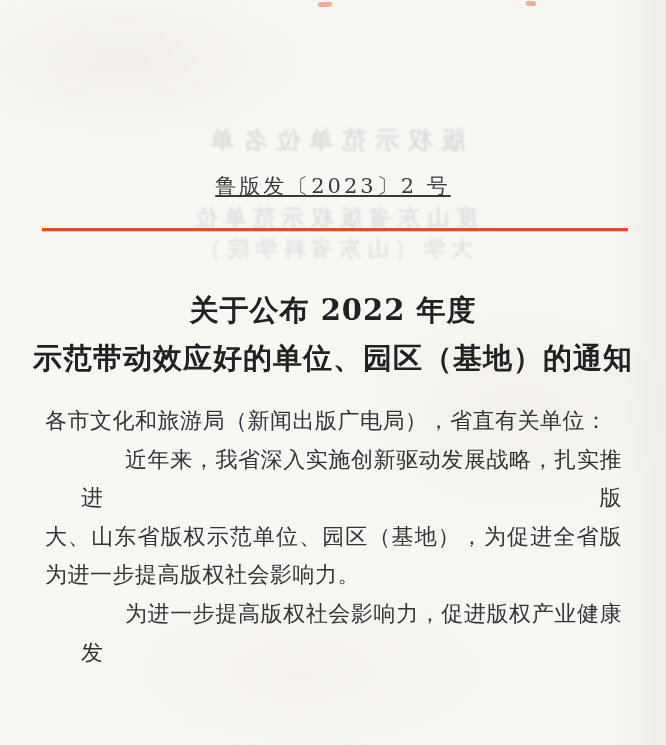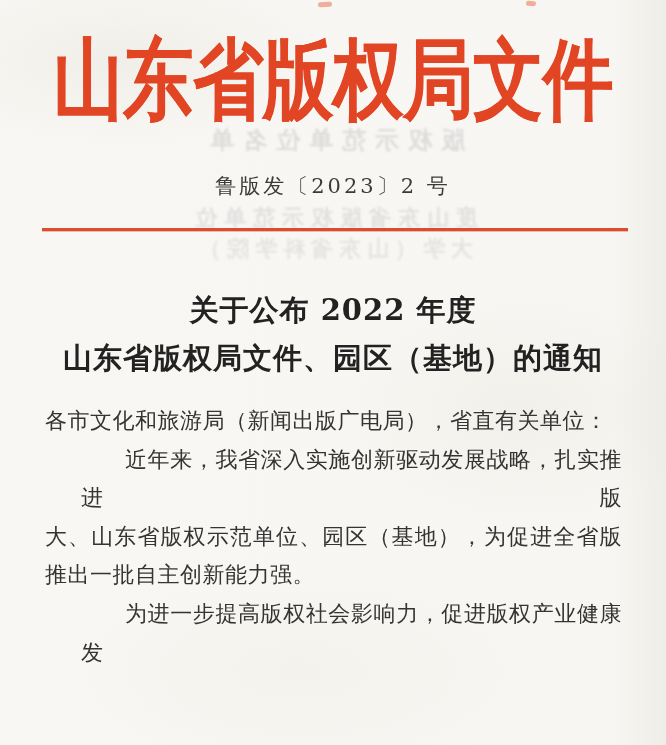--- a/index.html
+++ b/index.html
@@ -32,20 +32,21 @@
     text-shadow: 0.5px 0 0 #e14524;
     white-space: nowrap;
   }
   
   .docnum {
     position: absolute; top: 172px; left: 0; right: 0;
     text-align: center;
     font-size: 21px; color: #3a3a3a;
     letter-spacing: 3px;
     white-space: nowrap;
+    text-decoration: underline;
   }
   
   .rule {
     position: absolute; top: 228px; left: 42px;
     width: 586px; height: 3px;
     background: #d84e2e;
     box-shadow: 0 1px 0 rgba(216,78,46,0.35);
   }
   
   .title {
@@ -92,43 +93,40 @@
     background: #e4562f; opacity: 0.45; pointer-events: none;
   }
   .speck-1 { top: 2px; left: 318px; width: 14px; transform: rotate(-4deg); }
   .speck-2 { top: 1px; left: 526px; width: 10px; transform: rotate(3deg); }
 </style>
 </head>
 <body>
 
 <div class="page">
 
-  <div class="masthead">
-    <span class="stretch">山东省版权局文件</span>
-  </div>
 
   <div class="docnum">鲁版发〔2023〕2 号</div>
 
   <div class="bleed bleed-a">版权示范单位名单</div>
 
   <div class="bleed bleed-b">度山东省版权示范单位</div>
 
   <div class="rule"></div>
 
   <div class="bleed bleed-c">大学（山东省科学院）</div>
 
   <div class="title">
     <div>关于公布 2022 年度</div>
-    <div>山东省版权局文件、园区（基地）的通知</div>
+    <div>示范带动效应好的单位、园区（基地）的通知</div>
   </div>
 
   <div class="bodytext">
       <div class="bline">各市文化和旅游局（新闻出版广电局），省直有关单位：</div>
       <div class="bline indent fill">近年来，我省深入实施创新驱动发展战略，扎实推进版</div>
       <div class="bline fill">大、山东省版权示范单位、园区（基地），为促进全省版</div>
-      <div class="bline">推出一批自主创新能力强。</div>
+      <div class="bline">为进一步提高版权社会影响力。</div>
       <div class="bline indent fill">为进一步提高版权社会影响力，促进版权产业健康发</div>
     </div>
 
   <div class="speck speck-1"></div>
   <div class="speck speck-2"></div>
 
 </div>
 
 </body></html>

